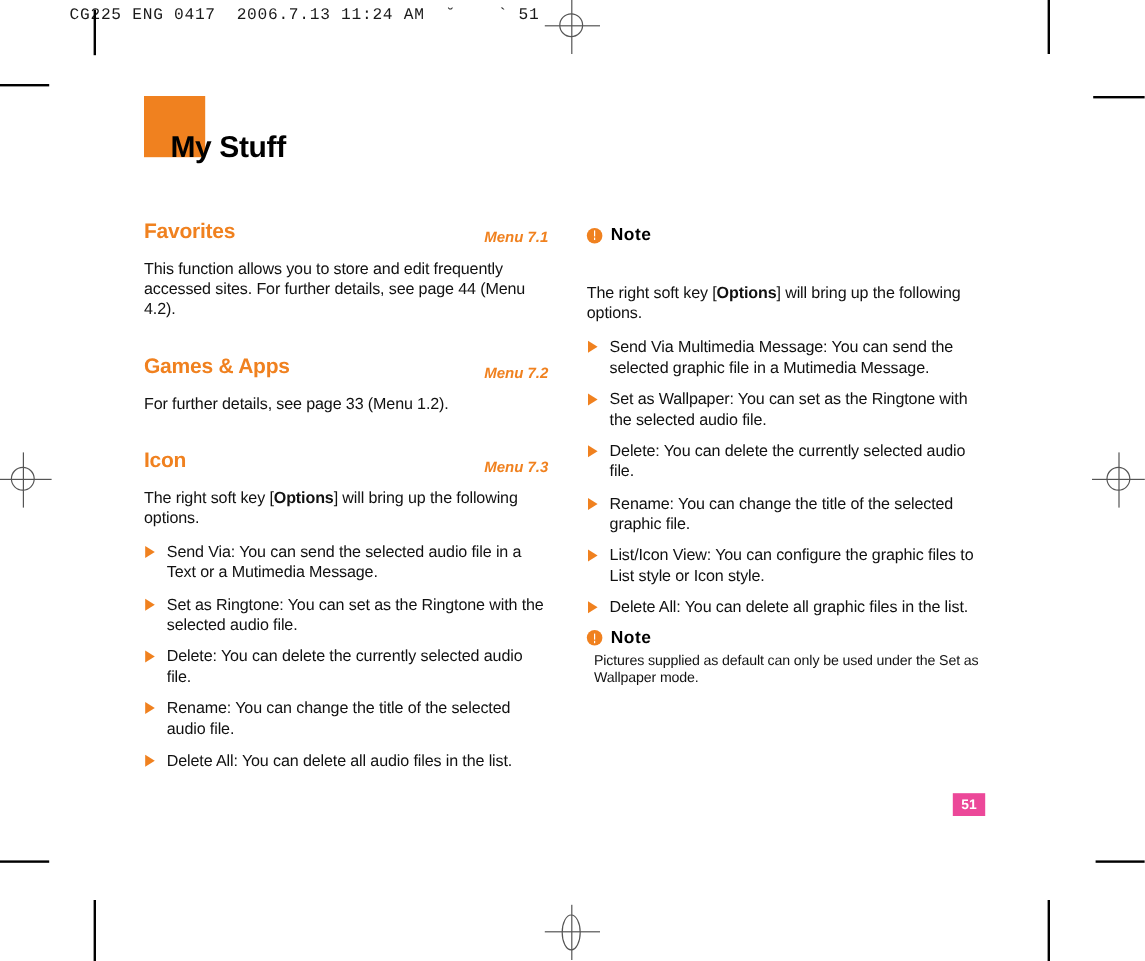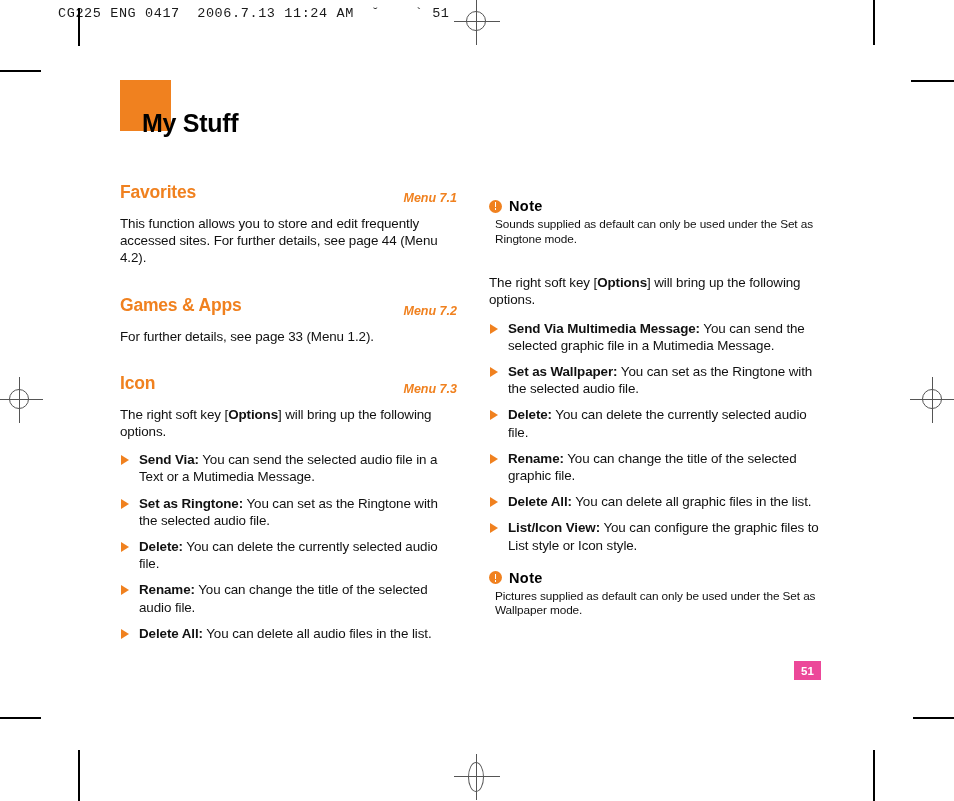--- a/index.html
+++ b/index.html
@@ -164,24 +164,24 @@
   ul.opts li .tri {
     position: absolute;
     left: 1px;
     top: 4px;
     width: 0;
     height: 0;
     border-left: 8px solid #F0811F;
     border-top: 5px solid transparent;
     border-bottom: 5px solid transparent;
   }
-  ul.opts li b { font-weight: bold; text-align: center; }
+  ul.opts li b { font-weight: normal; text-align: center; }
 
   .note {
-    margin-top: 16px;
+    margin-top: 6px;
   }
   .note-head {
     display: flex;
     align-items: center;
     gap: 7px;
     margin-bottom: 3px;
   }
   .note-icon {
     width: 13px;
     height: 13px;
@@ -321,36 +321,35 @@
 
   </div>
 
   <div class="col col-right">
 
     <div class="note">
       <div class="note-head">
         <span class="note-icon"></span>
         <span class="note-title">Note</span>
       </div>
-      <div class="note-body">Sounds supplied as default can only be used under the Set as Ringtone mode.</div>
     </div>
 
     <div class="spacer-28"></div>
 
     <div class="section">
       <p class="para">
         <span>The right soft key [</span><b>Options</b><span>] will bring up the following options.</span>
       </p>
       <ul class="opts">
         <li><span class="tri"></span><b>Send Via Multimedia Message:</b><span> You can send the selected graphic file in a Mutimedia Message.</span></li>
         <li><span class="tri"></span><b>Set as Wallpaper:</b><span> You can set as the Ringtone with the selected audio file.</span></li>
         <li><span class="tri"></span><b>Delete:</b><span> You can delete the currently selected audio file.</span></li>
         <li><span class="tri"></span><b>Rename:</b><span> You can change the title of the selected graphic file.</span></li>
+        <li><span class="tri"></span><b>List/Icon View:</b><span> You can configure the graphic files to List style or Icon  style.</span></li>
         <li><span class="tri"></span><b>Delete All:</b><span> You can delete all graphic files in the list.</span></li>
-        <li><span class="tri"></span><b>List/Icon View:</b><span> You can configure the graphic files to List style or Icon  style.</span></li>
       </ul>
     </div>
 
     <div class="note">
       <div class="note-head">
         <span class="note-icon"></span>
         <span class="note-title">Note</span>
       </div>
       <div class="note-body">Pictures supplied as default can only be used under the Set as Wallpaper mode.</div>
     </div>

